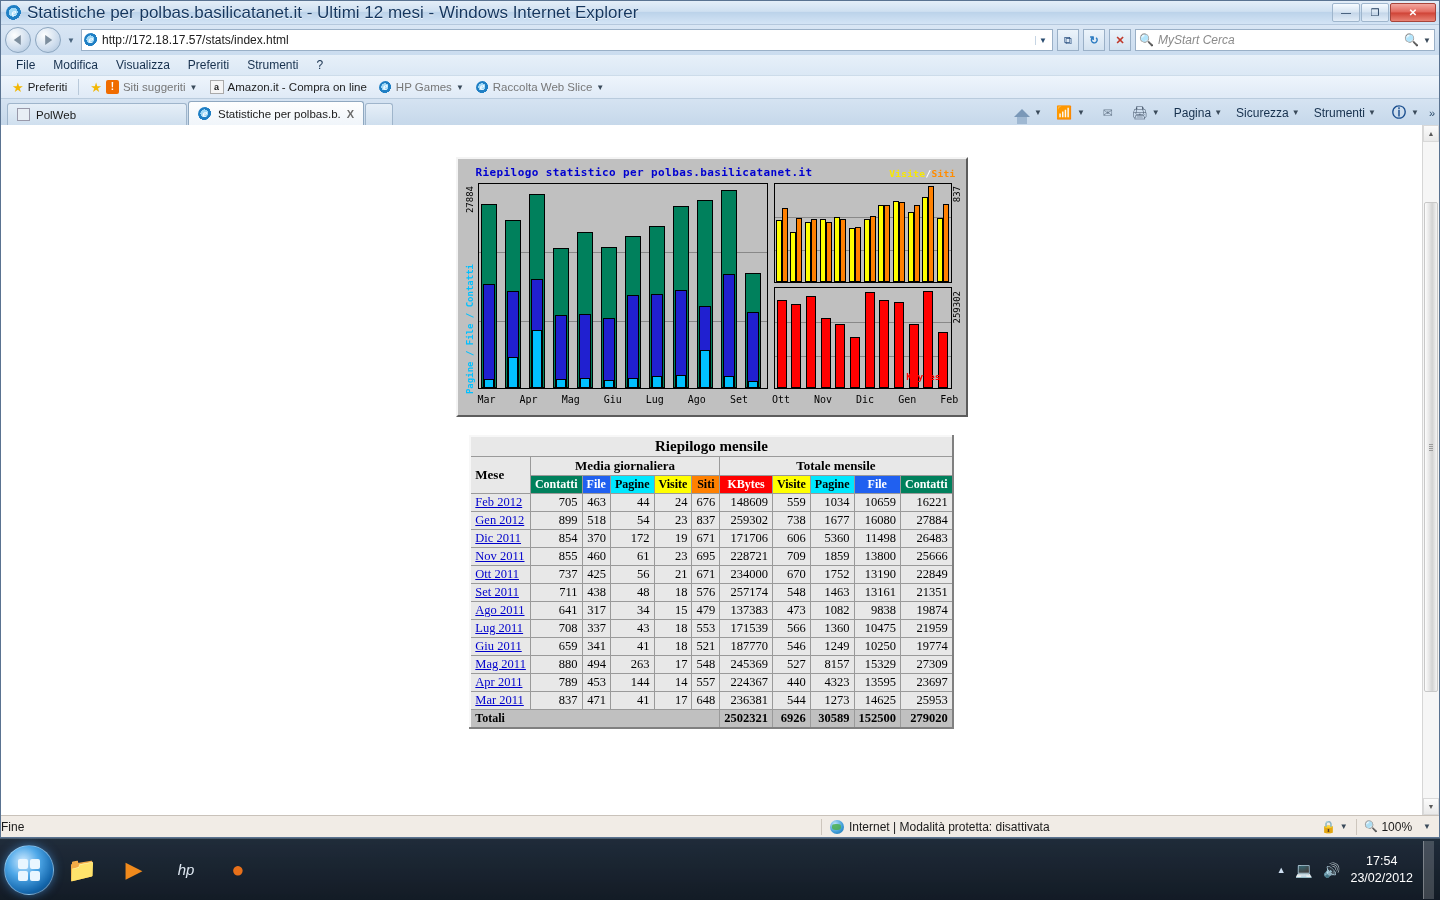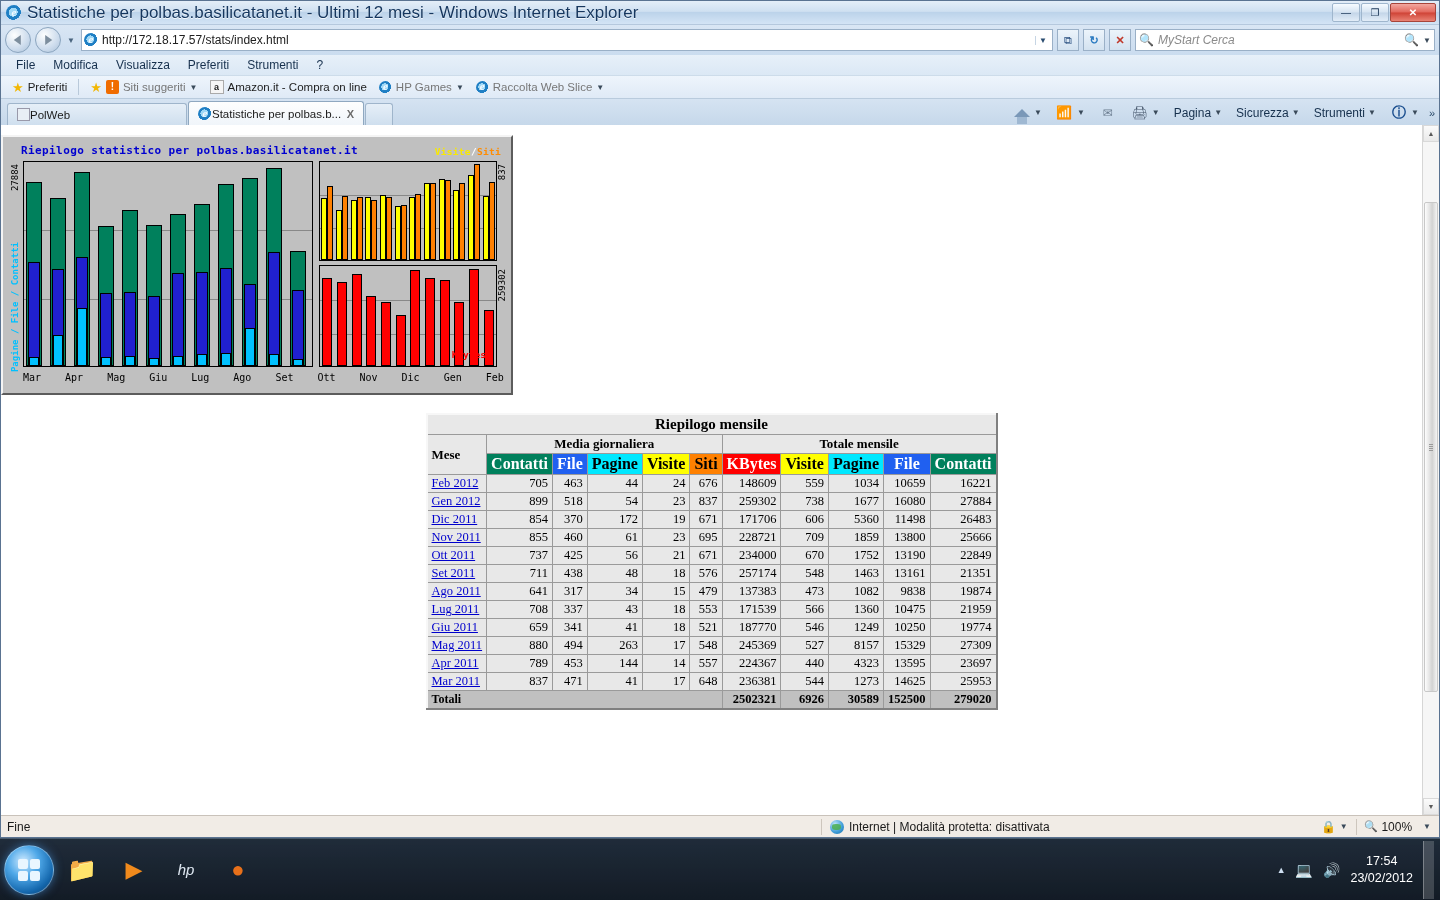--- a/index.html
+++ b/index.html
@@ -122,21 +122,21 @@
   .caret { font-size: 8px; color: #3a4a5a; }
 
   
   .tabstrip {
     height: 26px; display: flex; align-items: flex-end; gap: 1px;
     padding-left: 6px;
     background: linear-gradient(to bottom,#d5e3f2,#c6d8ea);
     position: relative;
   }
   .tab {
-    height: 22px; display: flex; align-items: center; gap: 0;
+    height: 22px; display: flex; align-items: center; gap: 6px;
     padding: 0 9px; font-size: 11.5px; color: #1a1a1a; white-space: nowrap;
     border: 1px solid #9fb5cb; border-bottom: none;
     border-radius: 3px 3px 0 0;
     background: linear-gradient(to bottom,#e6eff8,#cfdfee);
     max-width: 200px; overflow: hidden;
   }
   .tab.active {
     background: linear-gradient(to bottom,#fdfefe,#f0f5fa);
     height: 24px; border-color: #8fa8c0;
   }
@@ -173,21 +173,21 @@
   .sb-track { flex: 1; position: relative; background: #f6f6f6; }
   .sb-thumb {
     position: absolute; left: 1px; right: 1px; top: 60px; height: 490px;
     background: linear-gradient(to right,#fdfdfd,#e2e2e2 40%,#d2d2d2 60%,#f4f4f4);
     border: 1px solid #c8c8c8; border-radius: 2px;
   }
   .sb-grip { position: absolute; left: 4px; right: 4px; top: 50%; height: 7px; margin-top: -3px;
     background: repeating-linear-gradient(to bottom,#9a9a9a 0 1px,transparent 1px 2px); }
 
   
-  .wb-chart-wrap { display: flex; justify-content: flex-start; padding-top: 10px; }
+  .wb-chart-wrap { display: flex; justify-content: center; padding-top: 32px; }
   .wb-chart {
     width: 512px; height: 260px; background: #c0c0c0;
     border: 2px solid; border-color: #f4f4f4 #5c5c5c #5c5c5c #f4f4f4;
     position: relative; font-family: "DejaVu Sans Mono", monospace;
   }
   .wb-title {
     position: absolute; left: 18px; top: 7px;
     font-size: 11px; font-weight: bold; color: #0000d0; letter-spacing: .4px;
     white-space: nowrap;
   }
@@ -254,21 +254,21 @@
     border: 1px solid; border-color: #f7f7f7 #9a9a9a #9a9a9a #f7f7f7;
     padding: 1px 4px; background: #e8e8e8;
   }
   th.caption {
     font-size: 15px; font-weight: bold; color: #000; text-align: center;
     padding: 4px; background: #c0c0c0;
   }
   th.grp-head { text-align: center; font-weight: bold; font-size: 13px; color:#000; background: #c0c0c0; }
   th.mese { text-align: left; font-weight: bold; font-size: 13px; vertical-align: middle; background:#c0c0c0; }
   th.colh {
-    text-align: center; font-weight: bold; font-size: 16px; color: #000;
+    text-align: center; font-weight: bold; font-size: 12px; color: #000;
     padding: 1px 6px; white-space: nowrap;
   }
   .h-cont { background: #00805c !important; color: #fff !important; }
   .h-file { background: #2060f0 !important; color: #fff !important; }
   .h-pag  { background: #00e8ff !important; color: #000 !important; }
   .h-vis  { background: #ffff00 !important; color: #000 !important; }
   .h-siti { background: #ff8000 !important; color: #000 !important; }
   .h-kb   { background: #ff0000 !important; color: #fff !important; }
 
   td.num { text-align: right; font-family: "Liberation Serif", serif; font-size: 12.5px; color: #000; }
@@ -281,21 +281,21 @@
     font-family: "Liberation Serif", serif; font-size: 13px; color: #000;
     white-space: nowrap;
   }
 
   
   .statusbar {
     height: 22px; display: flex; align-items: center;
     background: #f1ece6; border-top: 1px solid #c9c2ba;
     font-size: 12px; color: #1a1a1a;
   }
-  .st-left { padding-left: 6px; flex: none; width: 820px; }
+  .st-left { flex: none; width: 820px; }
   .st-div { width: 1px; height: 16px; background: #cdc6bd; }
   .st-zone { display: flex; align-items: center; gap: 5px; padding: 0 8px; flex: 1; }
   .st-zoom { display: flex; align-items: center; gap: 3px; padding: 0 8px; }
   .globe {
     width: 14px; height: 14px; border-radius: 50%;
     background: radial-gradient(circle at 35% 30%,#bfe4fb,#3b9ad6 60%,#1b6fa8);
     position: relative; flex: none;
   }
   .globe:after{content:"";position:absolute;left:2px;top:4px;width:9px;height:6px;
     background:#4caf50;border-radius:40%;opacity:.85;}

